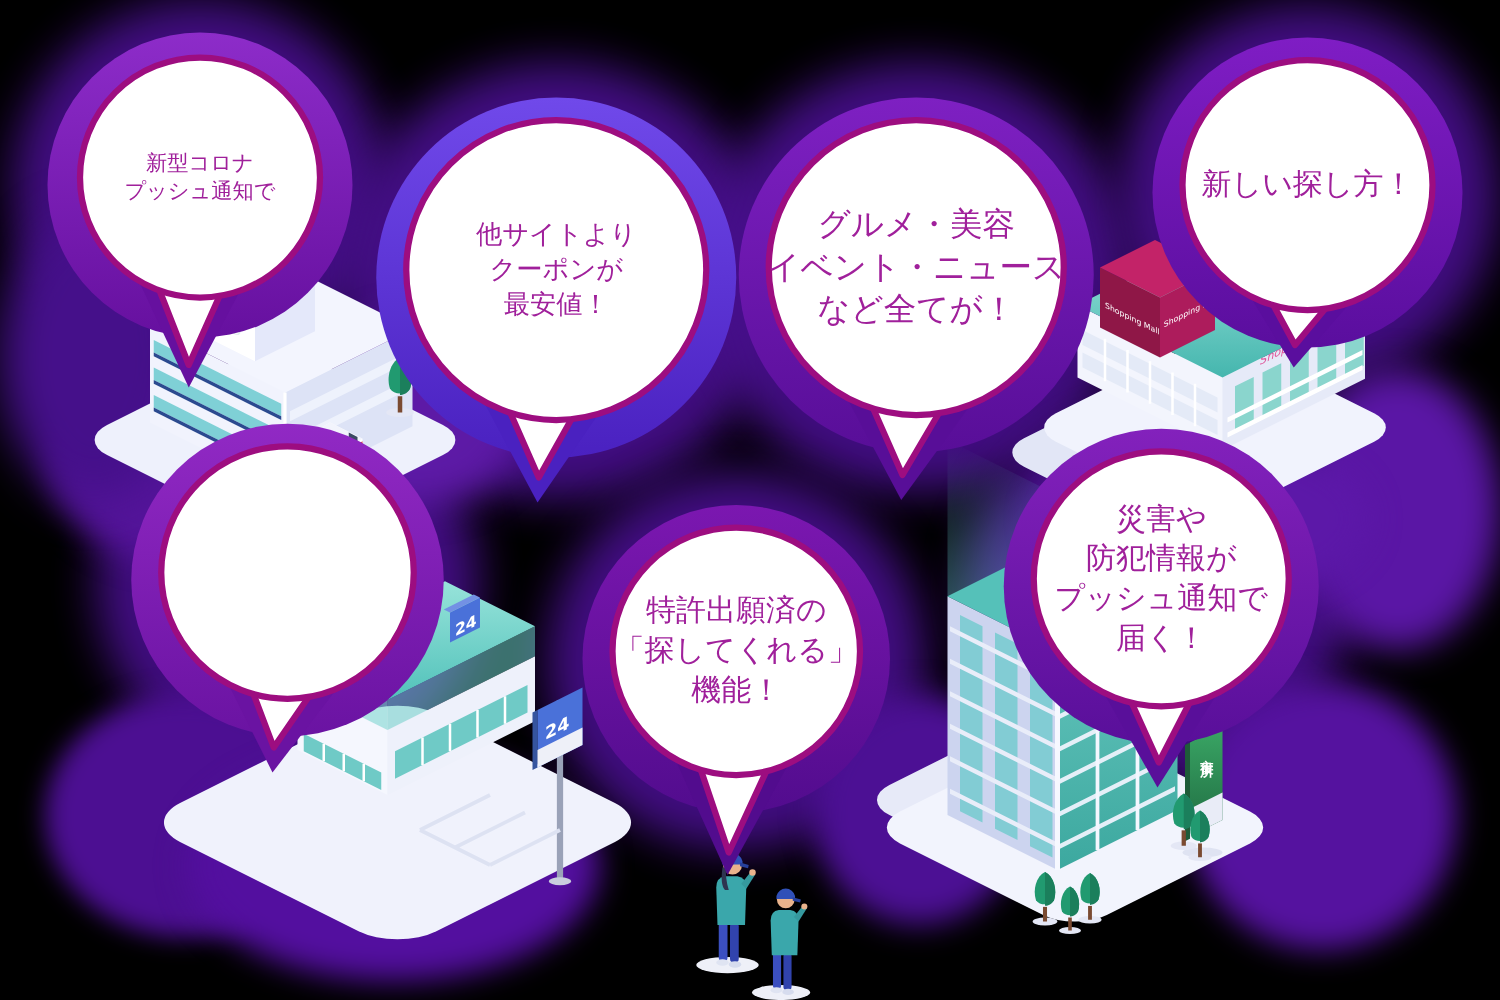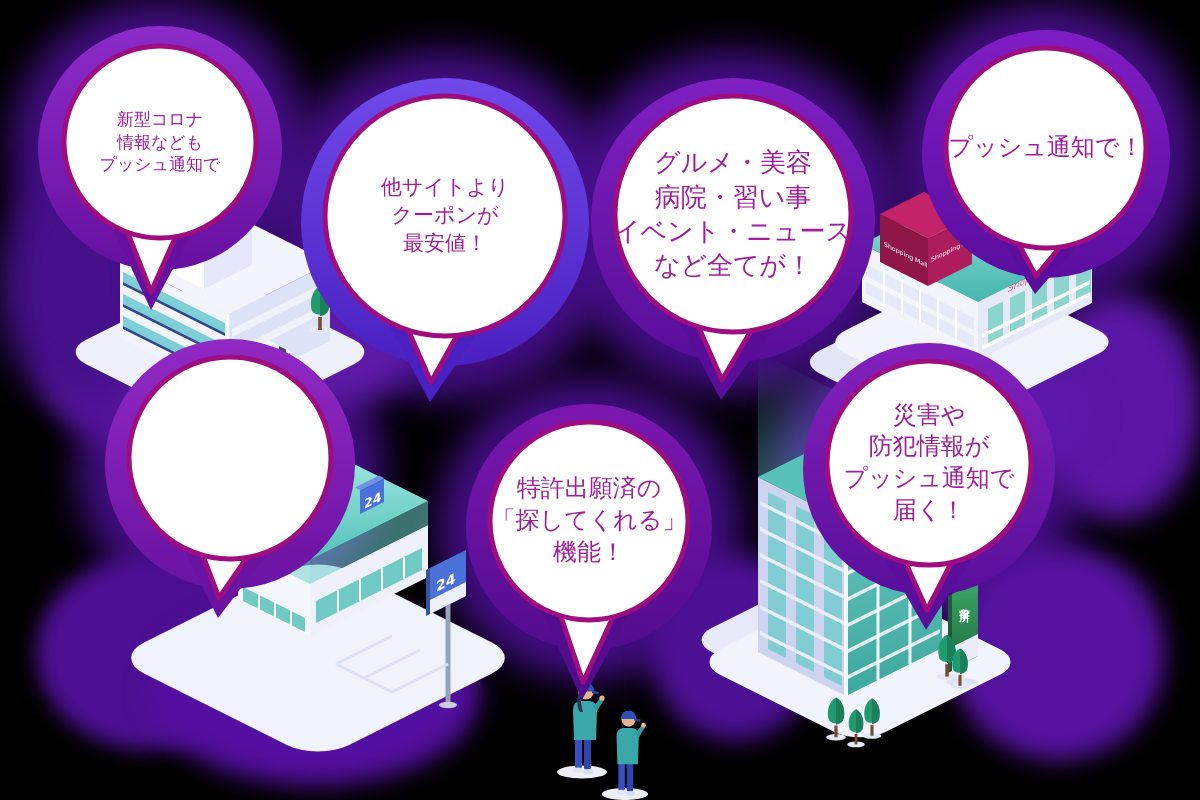--- a/index.html
+++ b/index.html
@@ -288,21 +288,20 @@
   <div class="layer bubbles">
 
     <svg class="bubble-svg" style="left:30px;top:10px" width="260" height="308" viewBox="30 10 260 308">
       <circle cx="160" cy="148" r="122" fill="url(#r1)"></circle>
       <polygon points="106,214 202,214 151,310" fill="#66109f"></polygon>
       <polygon class="tin" points="122,218 184,218 151,292"></polygon>
       <circle class="win" cx="160" cy="142" r="96"></circle>
     </svg>
     <div class="btxt" style="left:64px;top:46px;width:192px;height:192px;font-size:17px">
       <span>新型コロナ</span>
-      <span>情報なども</span>
       <span>プッシュ通知で</span>
     </div>
 
     <svg class="bubble-svg" style="left:299px;top:76px" width="292" height="330" viewBox="299 76 292 330">
       <circle cx="445" cy="222" r="144" fill="url(#r2)"></circle>
       <polygon points="382,312 492,312 430,402" fill="#4a21c0"></polygon>
       <polygon class="tin" points="402,316 468,316 431,382"></polygon>
       <circle class="win" cx="445" cy="216" r="120"></circle>
     </svg>
     <div class="btxt" style="left:325px;top:96px;width:240px;height:240px;font-size:21px">
@@ -312,33 +311,32 @@
     </div>
 
     <svg class="bubble-svg" style="left:589px;top:76px" width="288" height="328" viewBox="589 76 288 328">
       <circle cx="733" cy="220" r="142" fill="url(#r3)"></circle>
       <polygon points="672,308 788,308 721,400" fill="#580e98"></polygon>
       <polygon class="tin" points="692,312 762,312 722,380"></polygon>
       <circle class="win" cx="733" cy="214" r="118"></circle>
     </svg>
     <div class="btxt" style="left:615px;top:96px;width:236px;height:236px;font-size:26px">
       <span>グルメ・美容</span>
-      <span>病院・習い事</span>
       <span>イベント・ニュース</span>
       <span>など全てが！</span>
     </div>
 
     <svg class="bubble-svg" style="left:920px;top:28px" width="252" height="270" viewBox="920 28 252 270">
       <circle cx="1046" cy="154" r="124" fill="url(#r4)"></circle>
       <polygon points="992,224 1096,224 1035,294" fill="#5a0e9e"></polygon>
       <polygon class="tin" points="1010,228 1076,228 1036,276"></polygon>
       <circle class="win" cx="1046" cy="148" r="100"></circle>
     </svg>
     <div class="btxt" style="left:946px;top:48px;width:200px;height:200px;font-size:24px">
-      <span>プッシュ通知で！</span>
+      <span>新しい探し方！</span>
     </div>
 
     <svg class="bubble-svg" style="left:103px;top:337px" width="254" height="284" viewBox="103 337 254 284">
       <circle cx="230" cy="464" r="125" fill="url(#r5)"></circle>
       <polygon points="177,536 281,536 218,618" fill="#6a13a2"></polygon>
       <polygon class="tin" points="197,540 259,540 219,598"></polygon>
       <circle class="win" cx="230" cy="458" r="101"></circle>
     </svg>
 
     <svg class="bubble-svg" style="left:464px;top:402px" width="250" height="302" viewBox="464 402 250 302">

